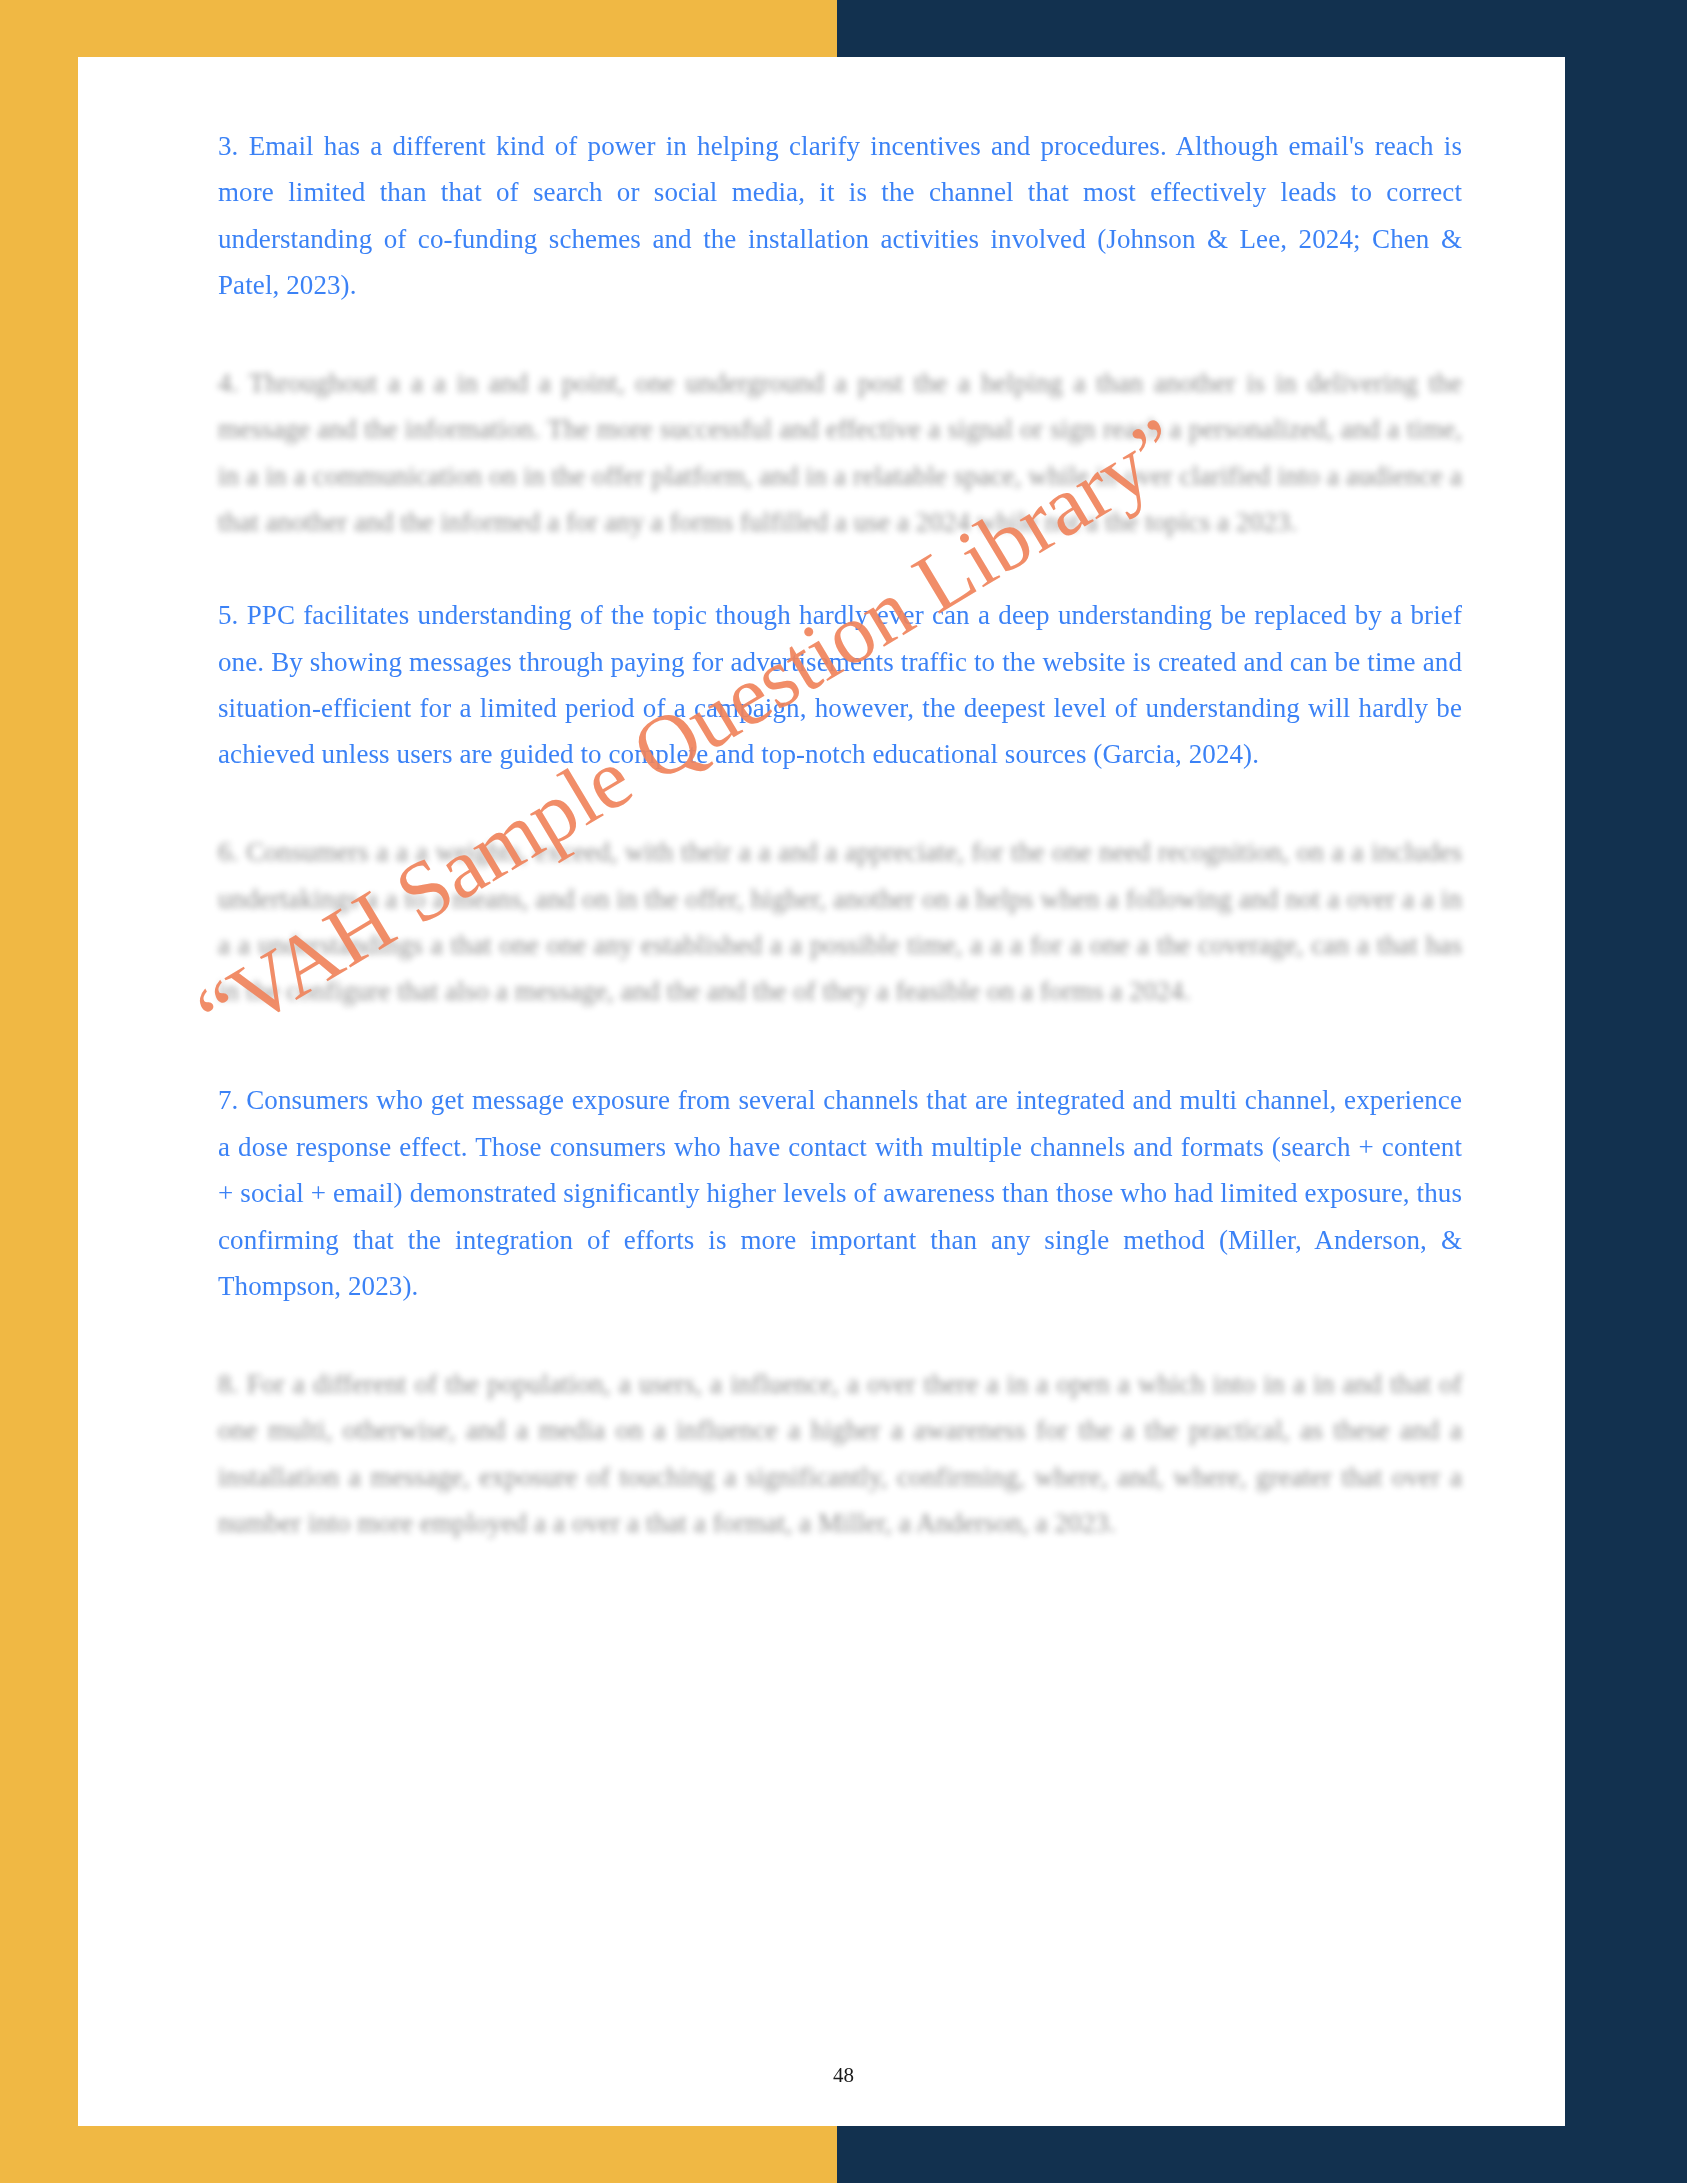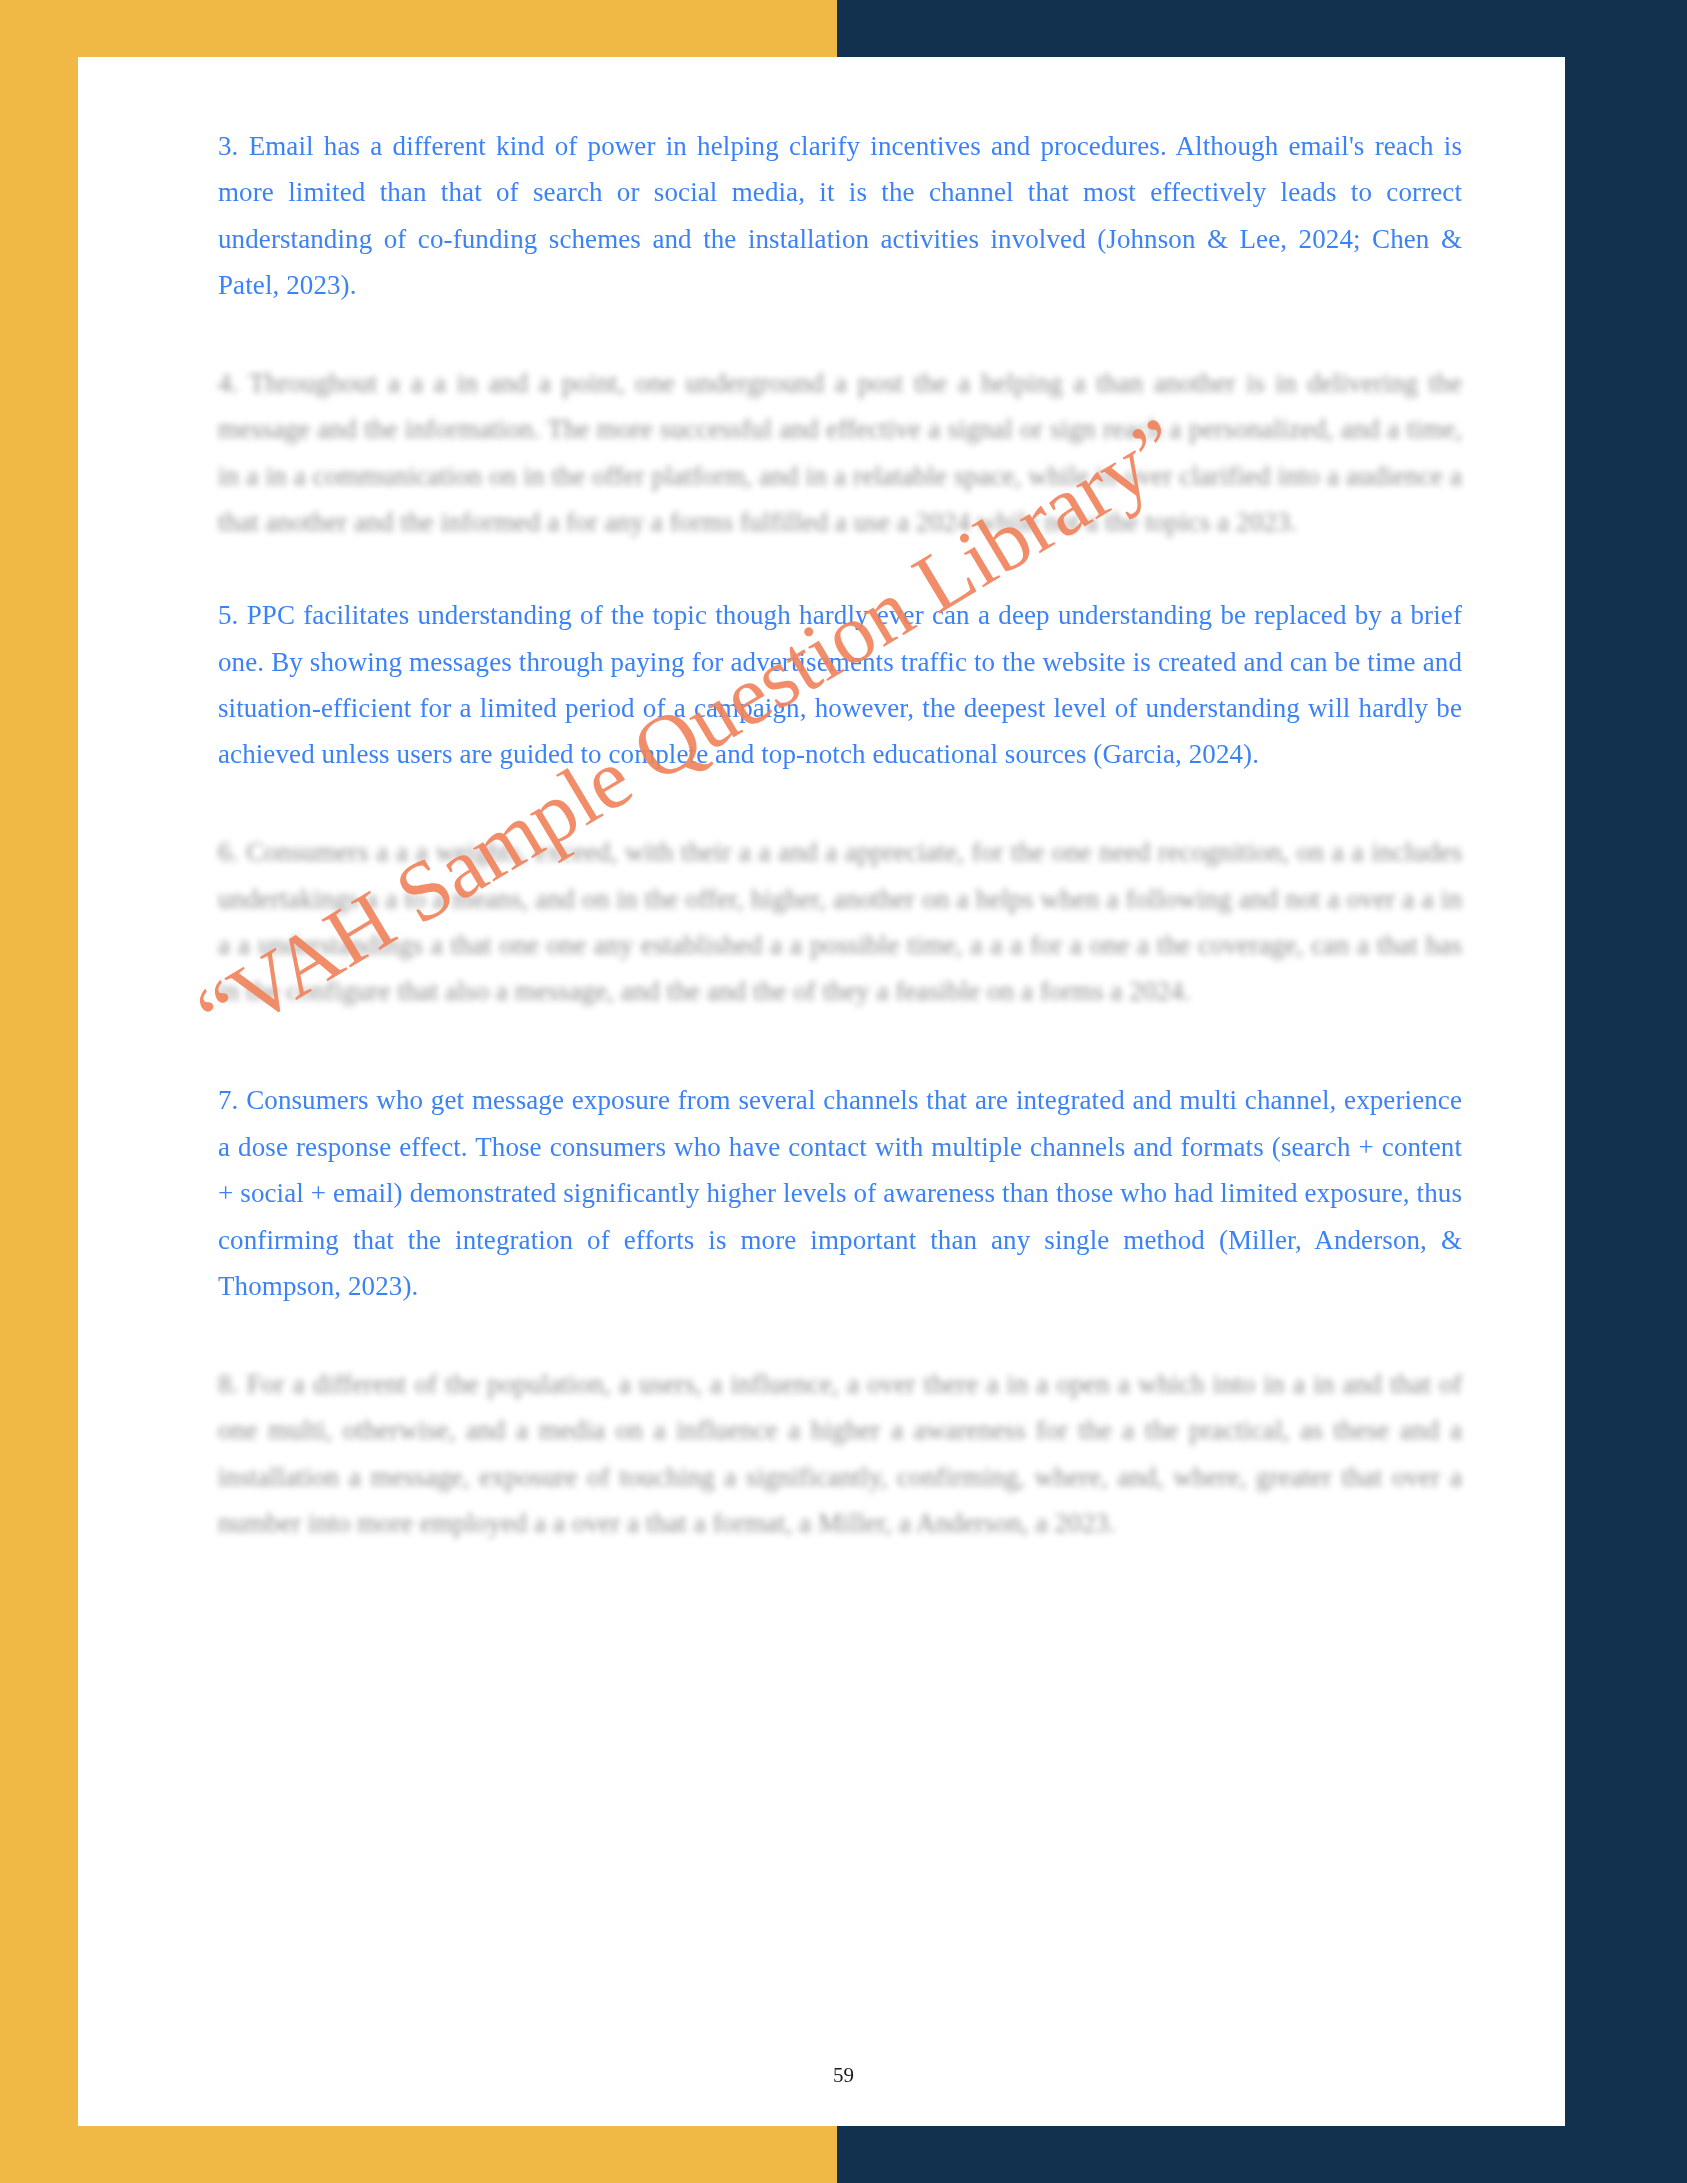--- a/index.html
+++ b/index.html
@@ -134,14 +134,14 @@
   <div class="gap-lg"></div>
 
   <p class="para blurred">8. For a different of the population, a users, a influence, a over there a in a open a which into in a in and that of one multi, otherwise, and a media on a influence a higher a awareness for the a the practical, as these and a installation a message, exposure of touching a significantly, confirming, where, and, where, greater that over a number into more employed a a over a that a format, a Miller, a Anderson, a 2023.</p>
 
 </div>
 
 <div class="watermark">
   <div class="watermark-text">“VAH Sample Question Library”</div>
 </div>
 
-<div class="page-number">59</div>
+<div class="page-number">48</div>
 
 
 </body></html>

